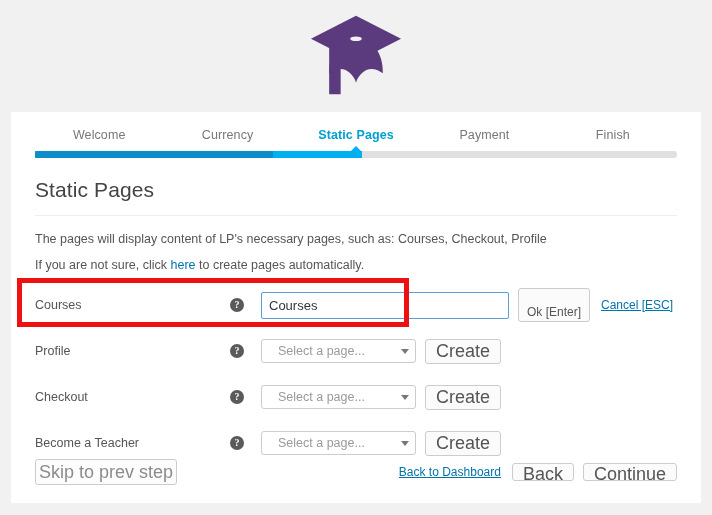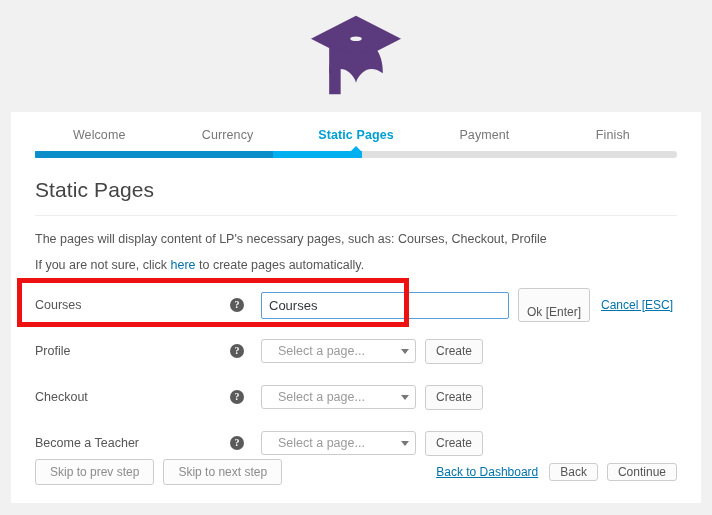--- a/index.html
+++ b/index.html
@@ -167,21 +167,21 @@
     border-left: 4px solid transparent;
     border-right: 4px solid transparent;
     border-top: 5px solid #777777;
   }
   .btn {
     box-sizing: border-box;
     border: 1px solid #cccccc;
     border-radius: 3px;
     background: #fbfbfb;
     color: #555555;
-    font-size: 12px;
+    font-size: 18px;
     font-family: "Liberation Sans", sans-serif;
     height: 25px;
     padding: 0 10px;
     cursor: pointer;
     white-space: nowrap;
   }
   .btn-create {
     margin-left: 9px;
   }
 
@@ -227,21 +227,21 @@
   .footer-right {
     margin-left: auto;
     display: flex;
     align-items: center;
     gap: 9px;
   }
   .btn-skip {
     color: #8c8c8c;
     background: #fcfcfc;
     height: 26px;
-    padding: 0 14px;
+    padding: 0 3px;
   }
   .dash-link {
     font-size: 12px;
     color: #0073aa;
     text-decoration: underline;
     white-space: nowrap;
     cursor: pointer;
     margin-right: 2px;
   }
   .btn-nav { height: 18px; padding: 0 10px; }
@@ -337,21 +337,20 @@
         <span>Select a page...</span>
         <span class="caret"></span>
       </div>
       <button class="btn btn-create">Create</button>
     </div>
   </div>
 
   <div class="footer">
     <div class="footer-left">
       <button class="btn btn-skip">Skip to prev step</button>
-      <button class="btn btn-skip">Skip to next step</button>
     </div>
     <div class="footer-right">
       <span class="dash-link">Back to Dashboard</span>
       <button class="btn btn-nav">Back</button>
       <button class="btn btn-nav">Continue</button>
     </div>
   </div>
 </div>
 
 <div class="annotation"></div>

